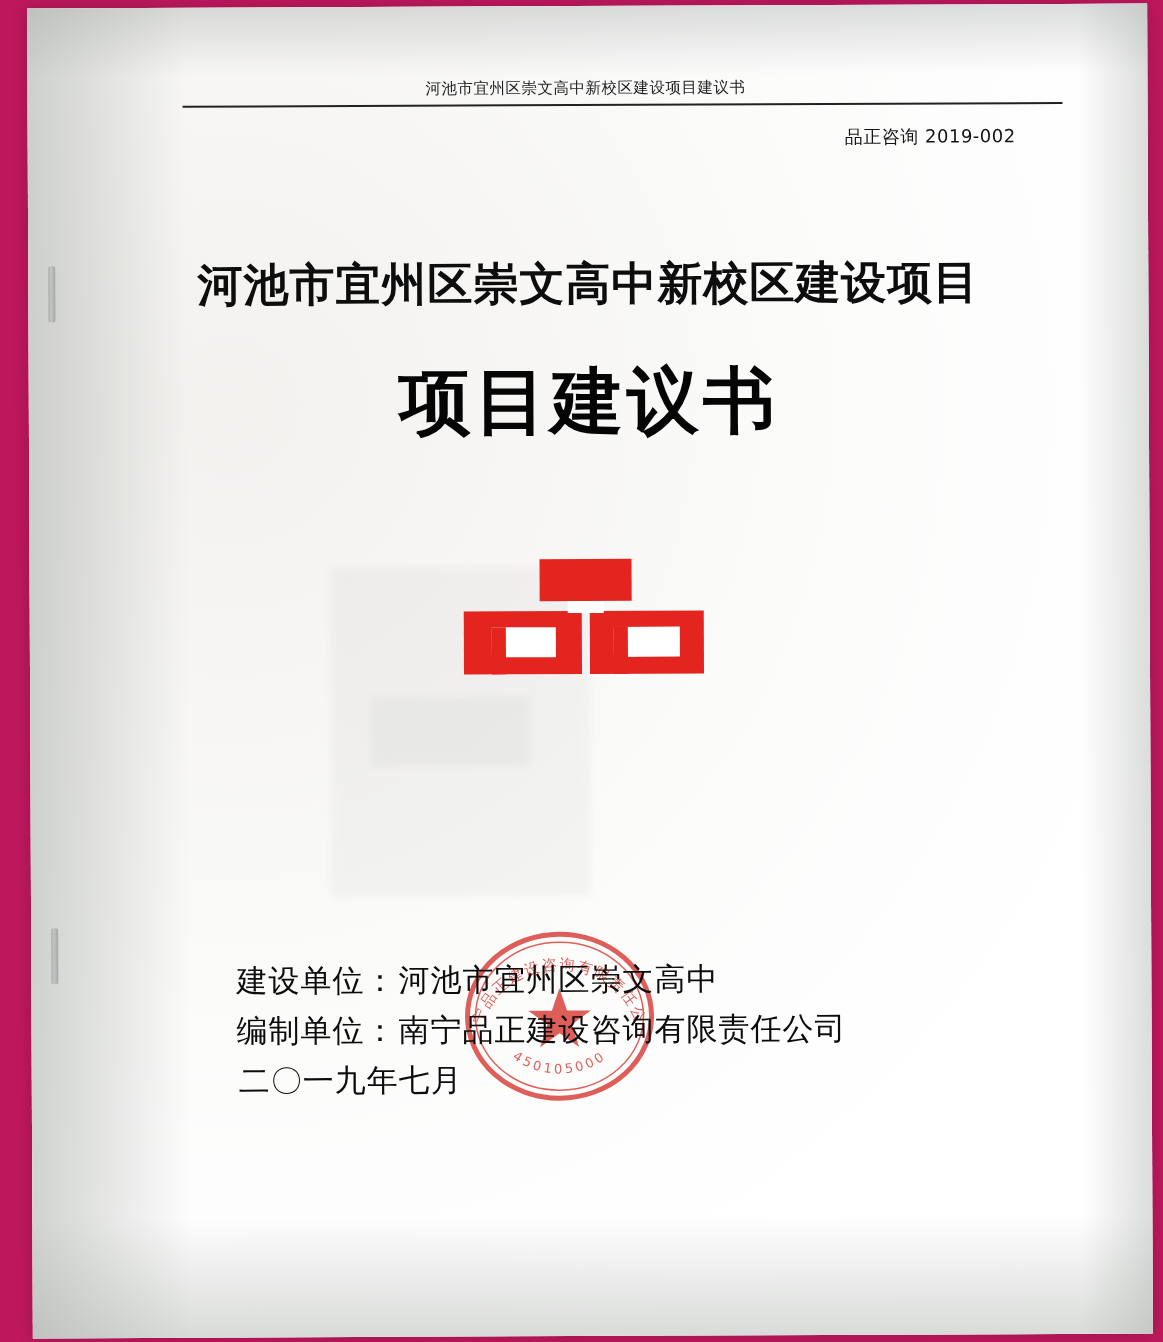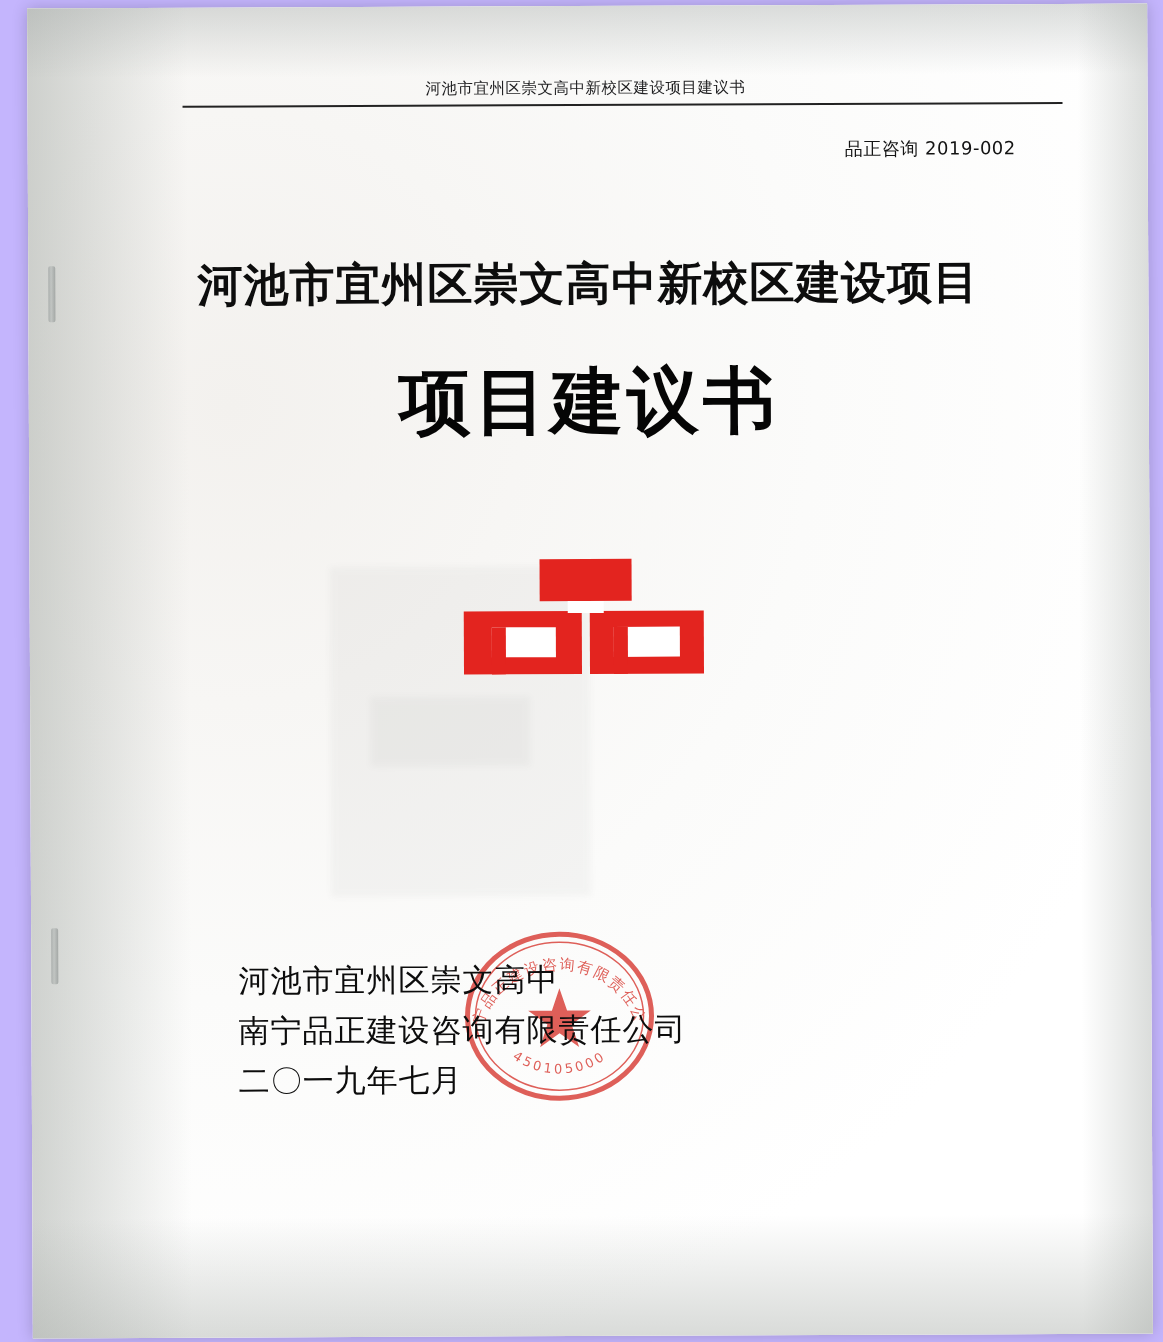--- a/index.html
+++ b/index.html
@@ -5,21 +5,21 @@
   html, body {
     margin: 0;
     padding: 0;
     background: #a8a9a4;
   }
   #page {
     position: relative;
     width: 1163px;
     height: 1342px;
     overflow: hidden;
-    background: #c4b5fd;
+    background: #be185d;
     font-family: "Liberation Serif", serif;
   }
 
   
   .paper {
     position: absolute;
     left: 30px;
     top: 6px;
     width: 1120px;
     height: 1330px;
@@ -101,21 +101,21 @@
     position: absolute;
     left: 155px;
     top: 98px;
     width: 880px;
     height: 2px;
     background: #222;
   }
   .doc-code {
     position: absolute;
     right: 132px;
-    top: 132px;
+    top: 120px;
     font-family: "DejaVu Sans", sans-serif;
     font-size: 18px;
     color: #141414;
     letter-spacing: 0.5px;
     white-space: nowrap;
   }
 
   .title-line1 {
     position: absolute;
     left: 0;
@@ -256,23 +256,25 @@
           <path id="arcBot" d="M 34 120 A 72 62 0 0 0 166 120" fill="none"></path>
           <text font-family="'DejaVu Sans', sans-serif" font-size="13" fill="#d6342c" letter-spacing="3">
             <textPath href="#arcBot" startOffset="50%" text-anchor="middle">450105000</textPath>
           </text>
           <polygon fill="#d6342c" points="100,72 107.6,94.5 131.3,94.5 112.1,108.4 119.5,131 100,117 80.5,131 87.9,108.4 68.7,94.5 92.4,94.5"></polygon>
         </svg>
       </div>
 
       <div class="fields">
         <div class="field-row">
+          <span class="field-label">建设单位：</span>
           <span class="field-value">河池市宜州区崇文高中</span>
         </div>
         <div class="field-row">
+          <span class="field-label">编制单位：</span>
           <span class="field-value">南宁品正建设咨询有限责任公司</span>
         </div>
         <div class="field-row">
           <span class="field-value">二〇一九年七月</span>
         </div>
       </div>
 
     </div>
 
     <div class="staple s1"></div>

